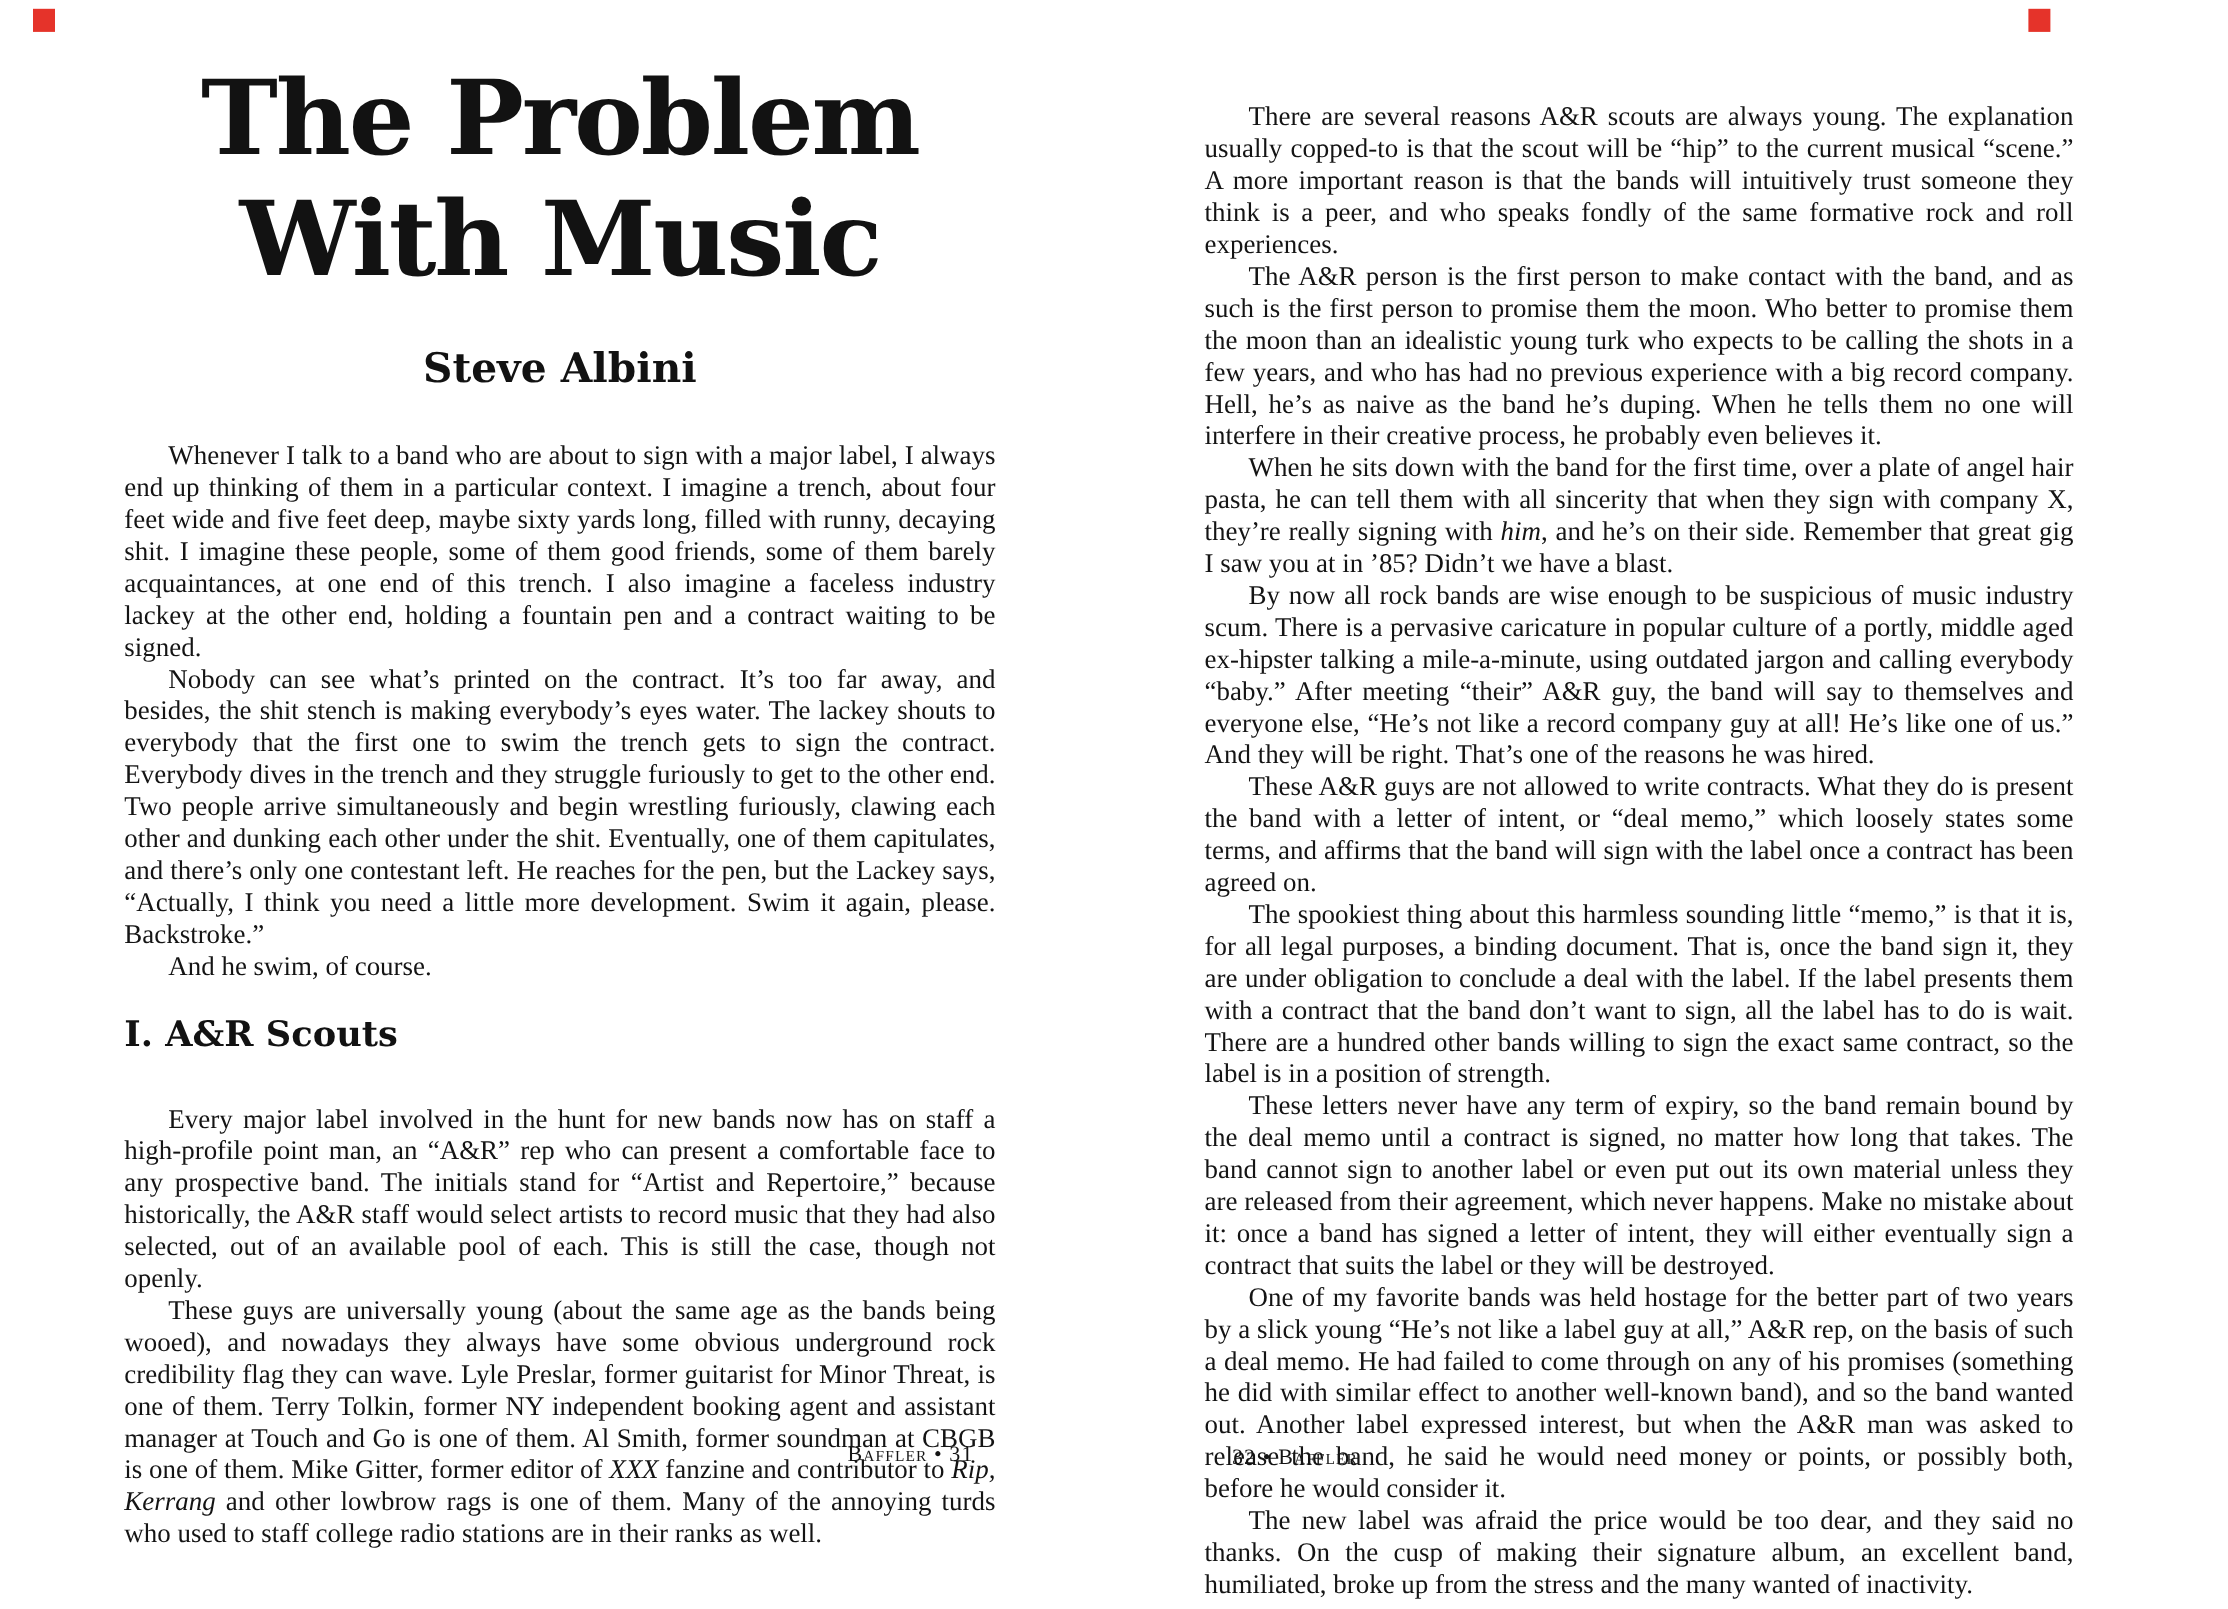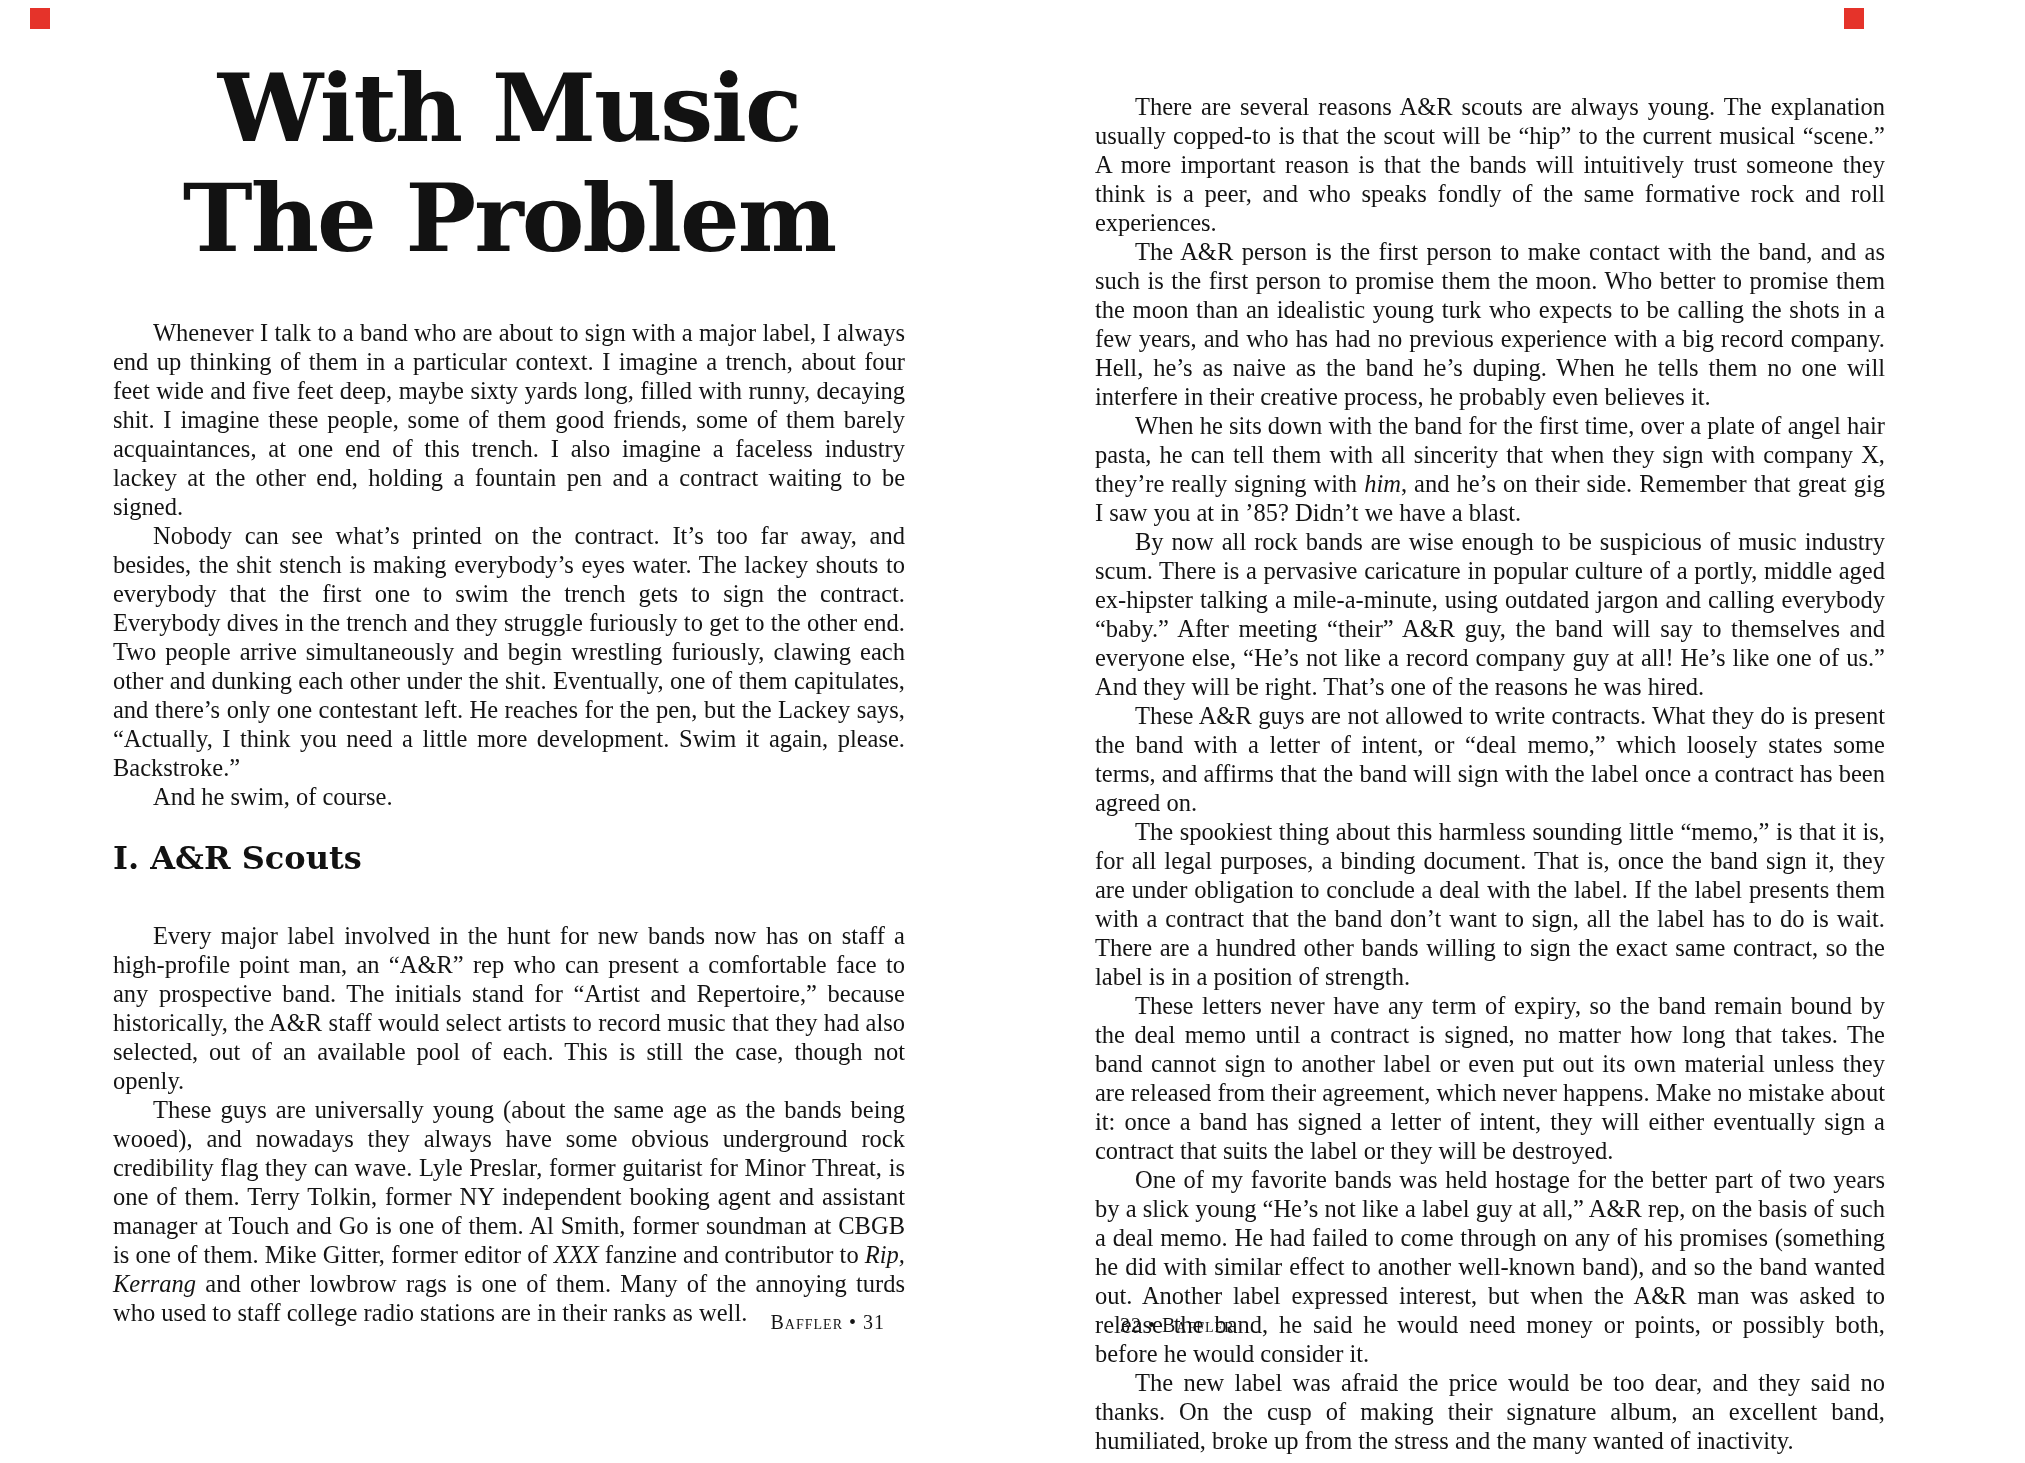--- a/index.html
+++ b/index.html
@@ -46,23 +46,24 @@
 </head>
 <body>
 
 <div class="spread">
 
   <div class="red-mark red-mark-left" style="background: rgb(229, 51, 42);"></div>
   <div class="red-mark red-mark-right" style="background: rgb(229, 51, 42);"></div>
 
   <div class="page-col page-left">
     <div class="title">
+      <div>The Problem</div>
       <div>With Music</div>
-      <div>The Problem</div>
     </div>
+    <div class="byline">Steve Albini</div>
     <div class="body-text">
         <p><span>Whenever I talk to a band who are about to sign with a major label, I always end up thinking of them in a particular context. I imagine a trench, about four feet wide and five feet deep, maybe sixty yards long, filled with runny, decaying shit. I imagine these people, some of them good friends, some of them barely acquaintances, at one end of this trench. I also imagine a faceless industry lackey at the other end, holding a fountain pen and a contract waiting to be signed.</span></p>
         <p><span>Nobody can see what’s printed on the contract. It’s too far away, and besides, the shit stench is making everybody’s eyes water. The lackey shouts to everybody that the first one to swim the trench gets to sign the contract. Everybody dives in the trench and they struggle furiously to get to the other end. Two people arrive simultaneously and begin wrestling furiously, clawing each other and dunking each other under the shit. Eventually, one of them capitulates, and there’s only one contestant left. He reaches for the pen, but the Lackey says, “Actually, I think you need a little more development. Swim it again, please. Backstroke.”</span></p>
         <p><span>And he swim, of course.</span></p>
       </div>
     <div class="section-heading">I. A&amp;R Scouts</div>
     <div class="body-text">
         <p><span>Every major label involved in the hunt for new bands now has on staff a high-profile point man, an “A&amp;R” rep who can present a comfortable face to any prospective band. The initials stand for “Artist and Repertoire,” because historically, the A&amp;R staff would select artists to record music that they had also selected, out of an available pool of each. This is still the case, though not openly.</span></p>
         <p><span>These guys are universally young (about the same age as the bands being wooed), and nowadays they always have some obvious underground rock credibility flag they can wave. Lyle Preslar, former guitarist for Minor Threat, is one of them. Terry Tolkin, former NY independent booking agent and assistant manager at Touch and Go is one of them. Al Smith, former soundman at CBGB is one of them. Mike Gitter, former editor of </span><i>XXX</i><span> fanzine and contributor to </span><i>Rip, Kerrang</i><span> and other lowbrow rags is one of them. Many of the annoying turds who used to staff college radio stations are in their ranks as well.</span></p>
       </div>

